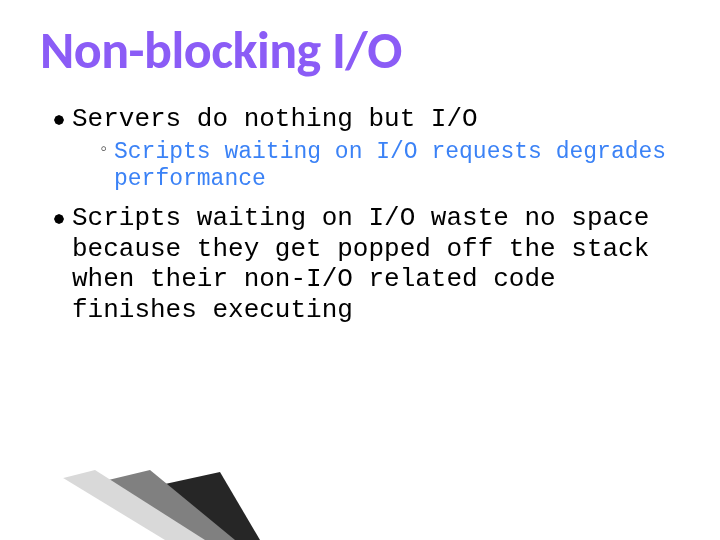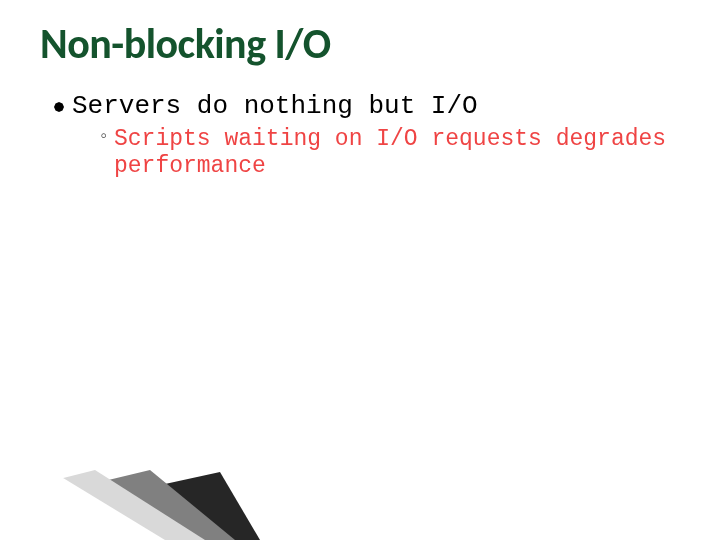--- a/index.html
+++ b/index.html
@@ -10,23 +10,23 @@
     position: relative;
     color: #000;
   }
   .slide {
     width: 720px;
     height: 540px;
     position: relative;
     padding: 18px 40px 0 40px;
   }
   .title {
-    font-size: 42px;
+    font-size: 52px;
     font-weight: 700;
-    color: #14532d;
+    color: #8b5cf6;
     letter-spacing: -0.5px;
     margin-bottom: 22px;
   }
   ul.top-list {
     list-style: none;
     padding-left: 14px;
     font-family: Liberation Mono, monospace;
   }
   ul.top-list > li {
     position: relative;
@@ -51,21 +51,21 @@
     list-style: none;
     padding-left: 26px;
     margin-top: 4px;
     margin-bottom: 10px;
   }
   ul.sub-list > li {
     position: relative;
     padding-left: 16px;
     font-size: 23px;
     line-height: 1.18;
-    color: #ef4444;
+    color: #3b82f6;
     font-weight: 400;
   }
   ul.sub-list > li::before {
     content: "\25E6";
     position: absolute;
     left: 0;
     top: -1px;
     color: #595959;
     font-size: 20px;
   }
@@ -88,20 +88,23 @@
 
   <ul class="top-list">
     <li>
       <span>Servers do nothing but I/O</span>
       <ul class="sub-list">
         <li>
           <span>Scripts waiting on I/O requests degrades performance</span>
         </li>
       </ul>
     </li>
+    <li>
+      <span>Scripts waiting on I/O waste no space because they get popped off the stack when their non-I/O related code finishes executing</span>
+    </li>
   </ul>
 
   <div class="deco">
     <svg width="260" height="70" viewBox="0 0 260 70">
       <polygon points="0,70 0,50 220,2 260,70" fill="#262626"></polygon>
       <polygon points="0,70 0,36 150,0 235,70" fill="#808080"></polygon>
       <polygon points="0,70 0,24 95,0 205,70" fill="#d9d9d9"></polygon>
       <polygon points="0,70 0,12 50,0 165,70" fill="#ffffff"></polygon>
     </svg>
   </div>

